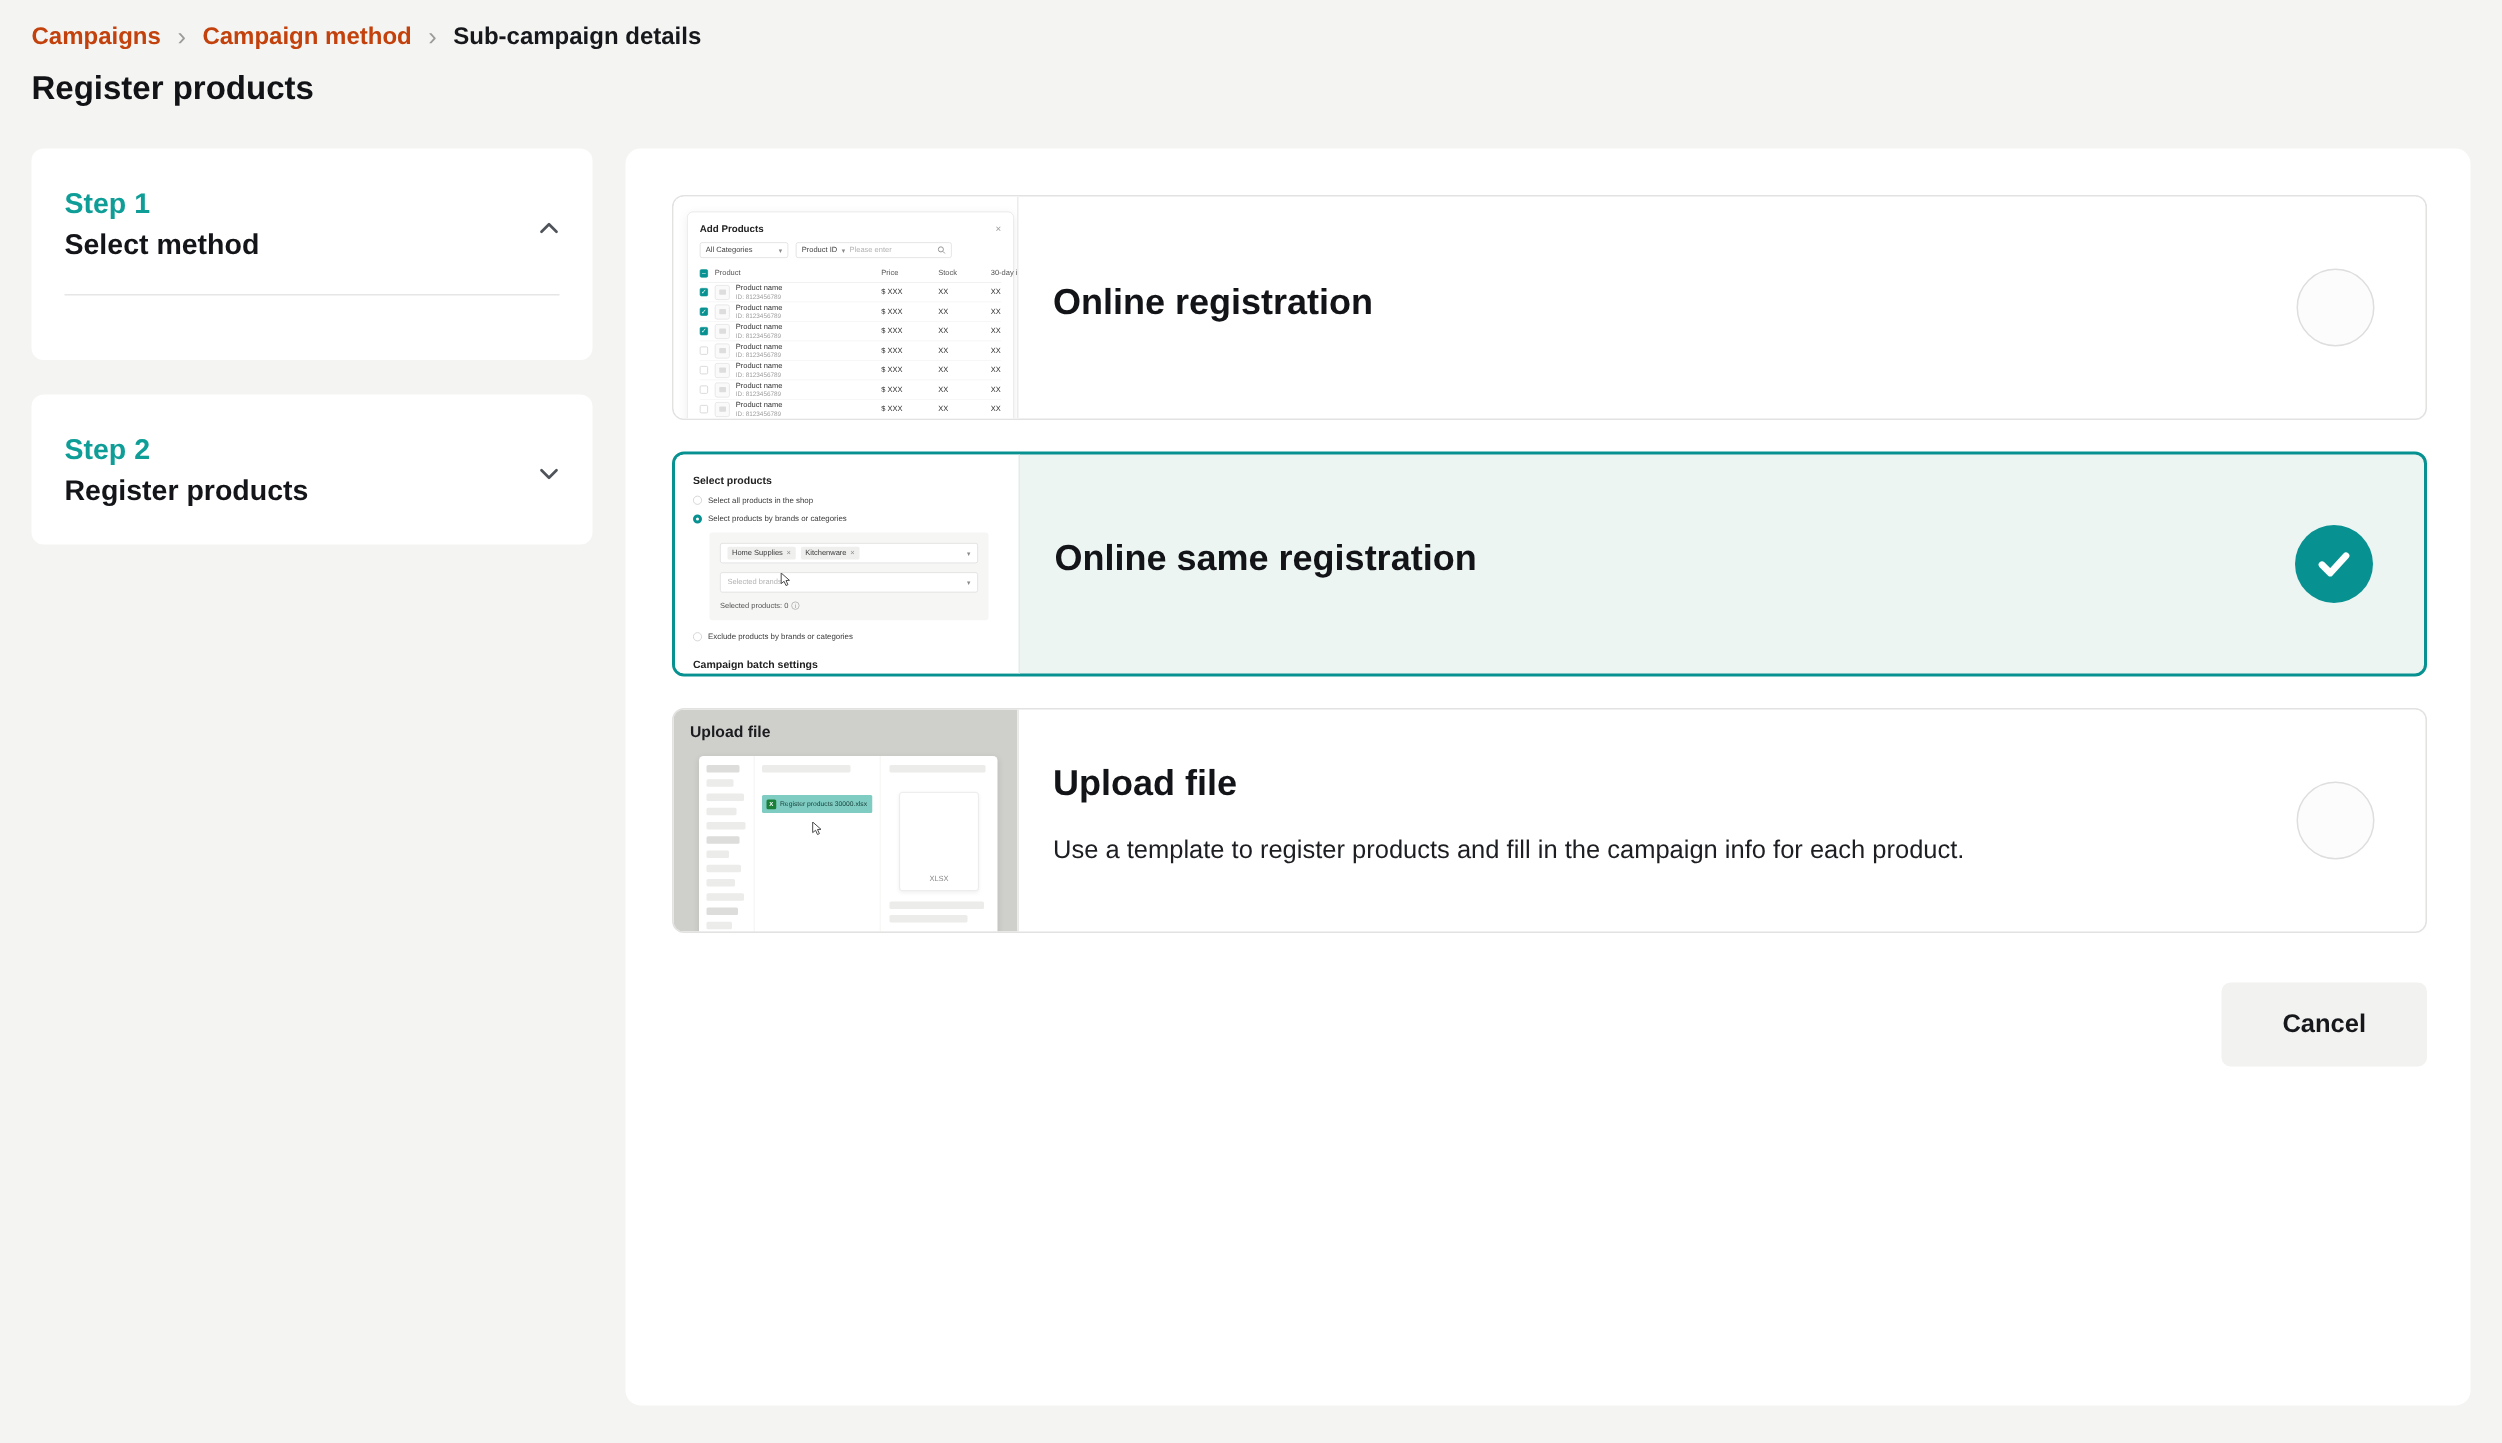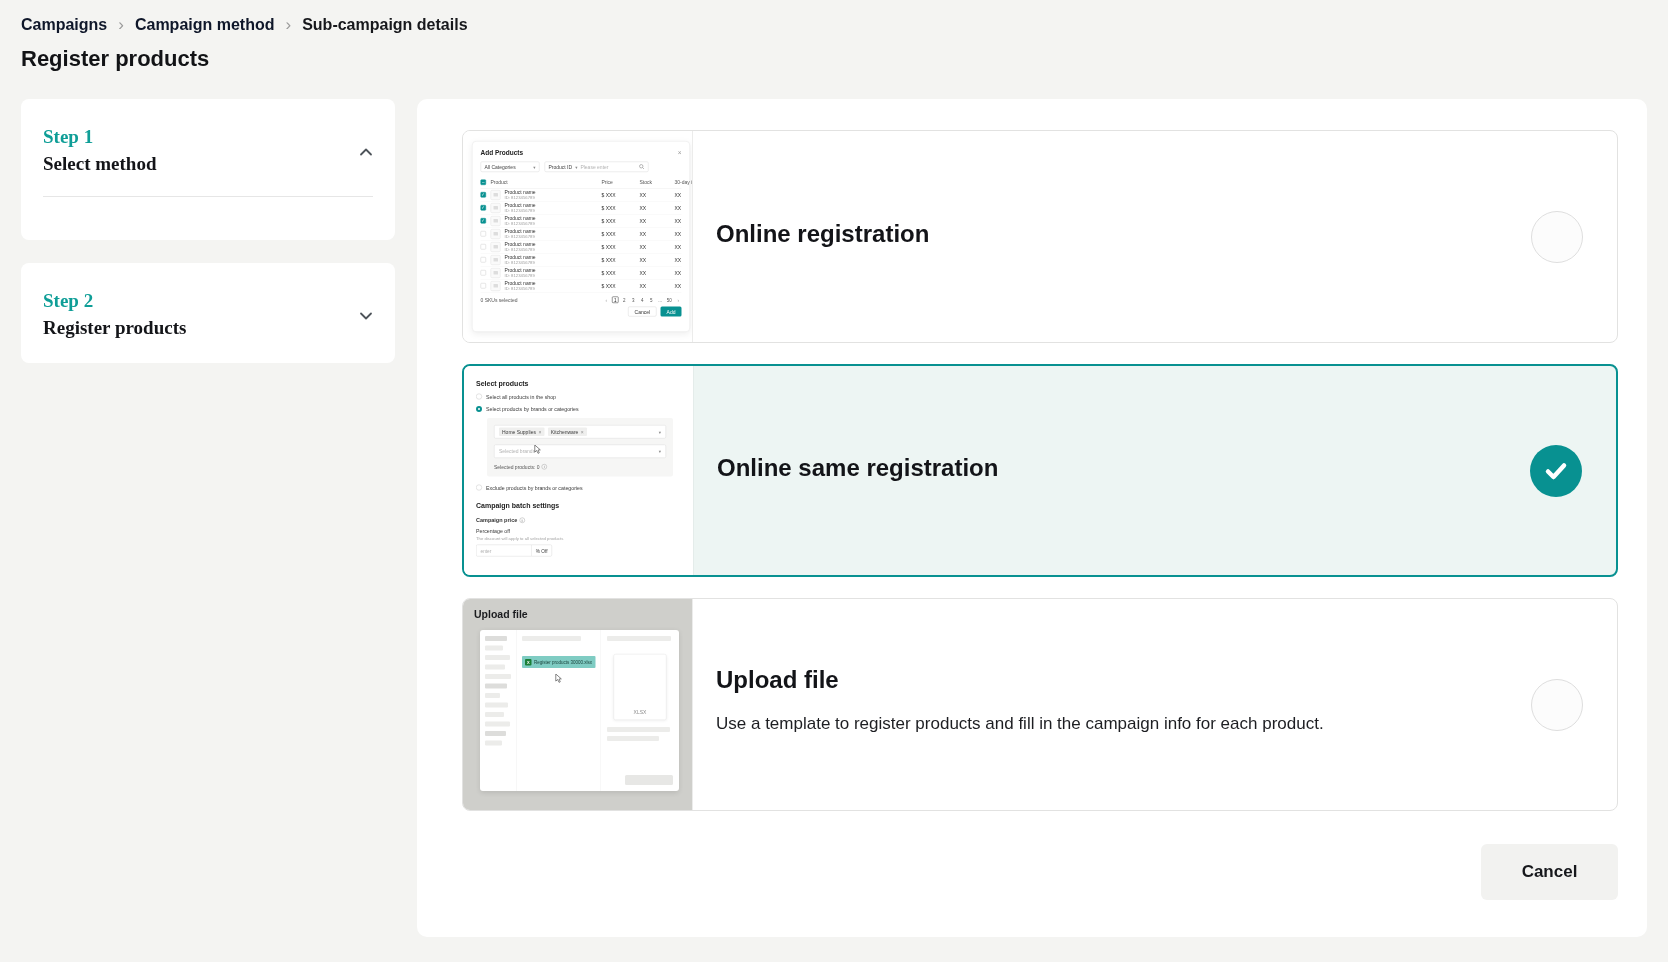--- a/index.html
+++ b/index.html
@@ -7,39 +7,39 @@
   body {
     background:#f4f4f2;
     font-family:"Liberation Sans", sans-serif;
     color:#1a1a1a;
     overflow:hidden;
   }
   .page { padding:13px 21px 0 21px; }
 
   
   .breadcrumb { display:flex; align-items:center; gap:11px; font-size:16px; height:24px; }
-  .crumb { color:#0f172a; font-weight:600; cursor:pointer; }
+  .crumb { color:#c2410c; font-weight:600; cursor:pointer; }
   .crumb.current { color:#17181c; cursor:default; }
   .crumb-sep { color:#9b9b9b; font-size:17px; line-height:1; transform:translateY(-1px); }
   .page-title { font-size:22px; font-weight:700; color:#121316; margin-top:9px; }
 
   
   .content-row { display:flex; gap:22px; margin-top:27px; align-items:flex-start; }
-  .left-col { flex:0 0 374px; display:flex; flex-direction:column; gap:23px;font-family:Liberation Serif, serif; }
+  .left-col { flex:0 0 374px; display:flex; flex-direction:column; gap:23px; }
   .step-card { background:#fff; border-radius:8px; padding:27px 22px 24px 22px; position:relative; }
   .step-kicker { font-size:19px; font-weight:700; color:var(--accent-text); }
   .step-title { font-size:19px; font-weight:700; color:#141519; margin-top:5px; }
   .step-chevron { position:absolute; right:20px; top:44px; cursor:pointer; }
   .step-divider { border:0; border-top:1px solid #e6e6e6; margin:21px 0 19px 0; }
   .step-desc { font-size:16.5px; line-height:1.54; color:#1c1d21; }
 
   .main-panel { flex:1; background:#fff; border-radius:10px; height:838px; padding:31px 29px 0 31px; display:flex; flex-direction:column; }
   .options { display:flex; flex-direction:column; gap:21px; }
 
-  .option-card { position:relative; display:flex; height:213px; background:#fff; border:1px solid #e2e2e1; border-radius:8px; overflow:hidden; cursor:pointer;margin-left:14px; }
+  .option-card { position:relative; display:flex; height:150px; background:#fff; border:1px solid #e2e2e1; border-radius:8px; overflow:hidden; cursor:pointer; }
   .option-card.selected { border:2px solid var(--accent); background:var(--selected-bg); }
   .thumb { flex:0 0 230px; width:230px; background:#fff; border-right:1px solid #ececeb; position:relative; overflow:hidden; }
   .option-card.selected .thumb { border-right-color:#e4ecea; }
   .thumb.gray { background:#cfcfcb; }
   .thumb-inner { width:460px; height:426px; transform:scale(0.5); transform-origin:0 0; position:absolute; top:0; left:0; }
 
   .option-content { flex:1; display:flex; flex-direction:column; justify-content:center; gap:17px; padding:0 150px 6px 23px; }
   .option-title { font-size:24px; font-weight:700; color:#131418; }
   .option-desc { font-size:17px; line-height:1.5; color:#1d1e22; max-width:656px; }
   .selector { position:absolute; right:34px; top:50%; transform:translateY(-50%); width:52px; height:52px; border-radius:50%;

